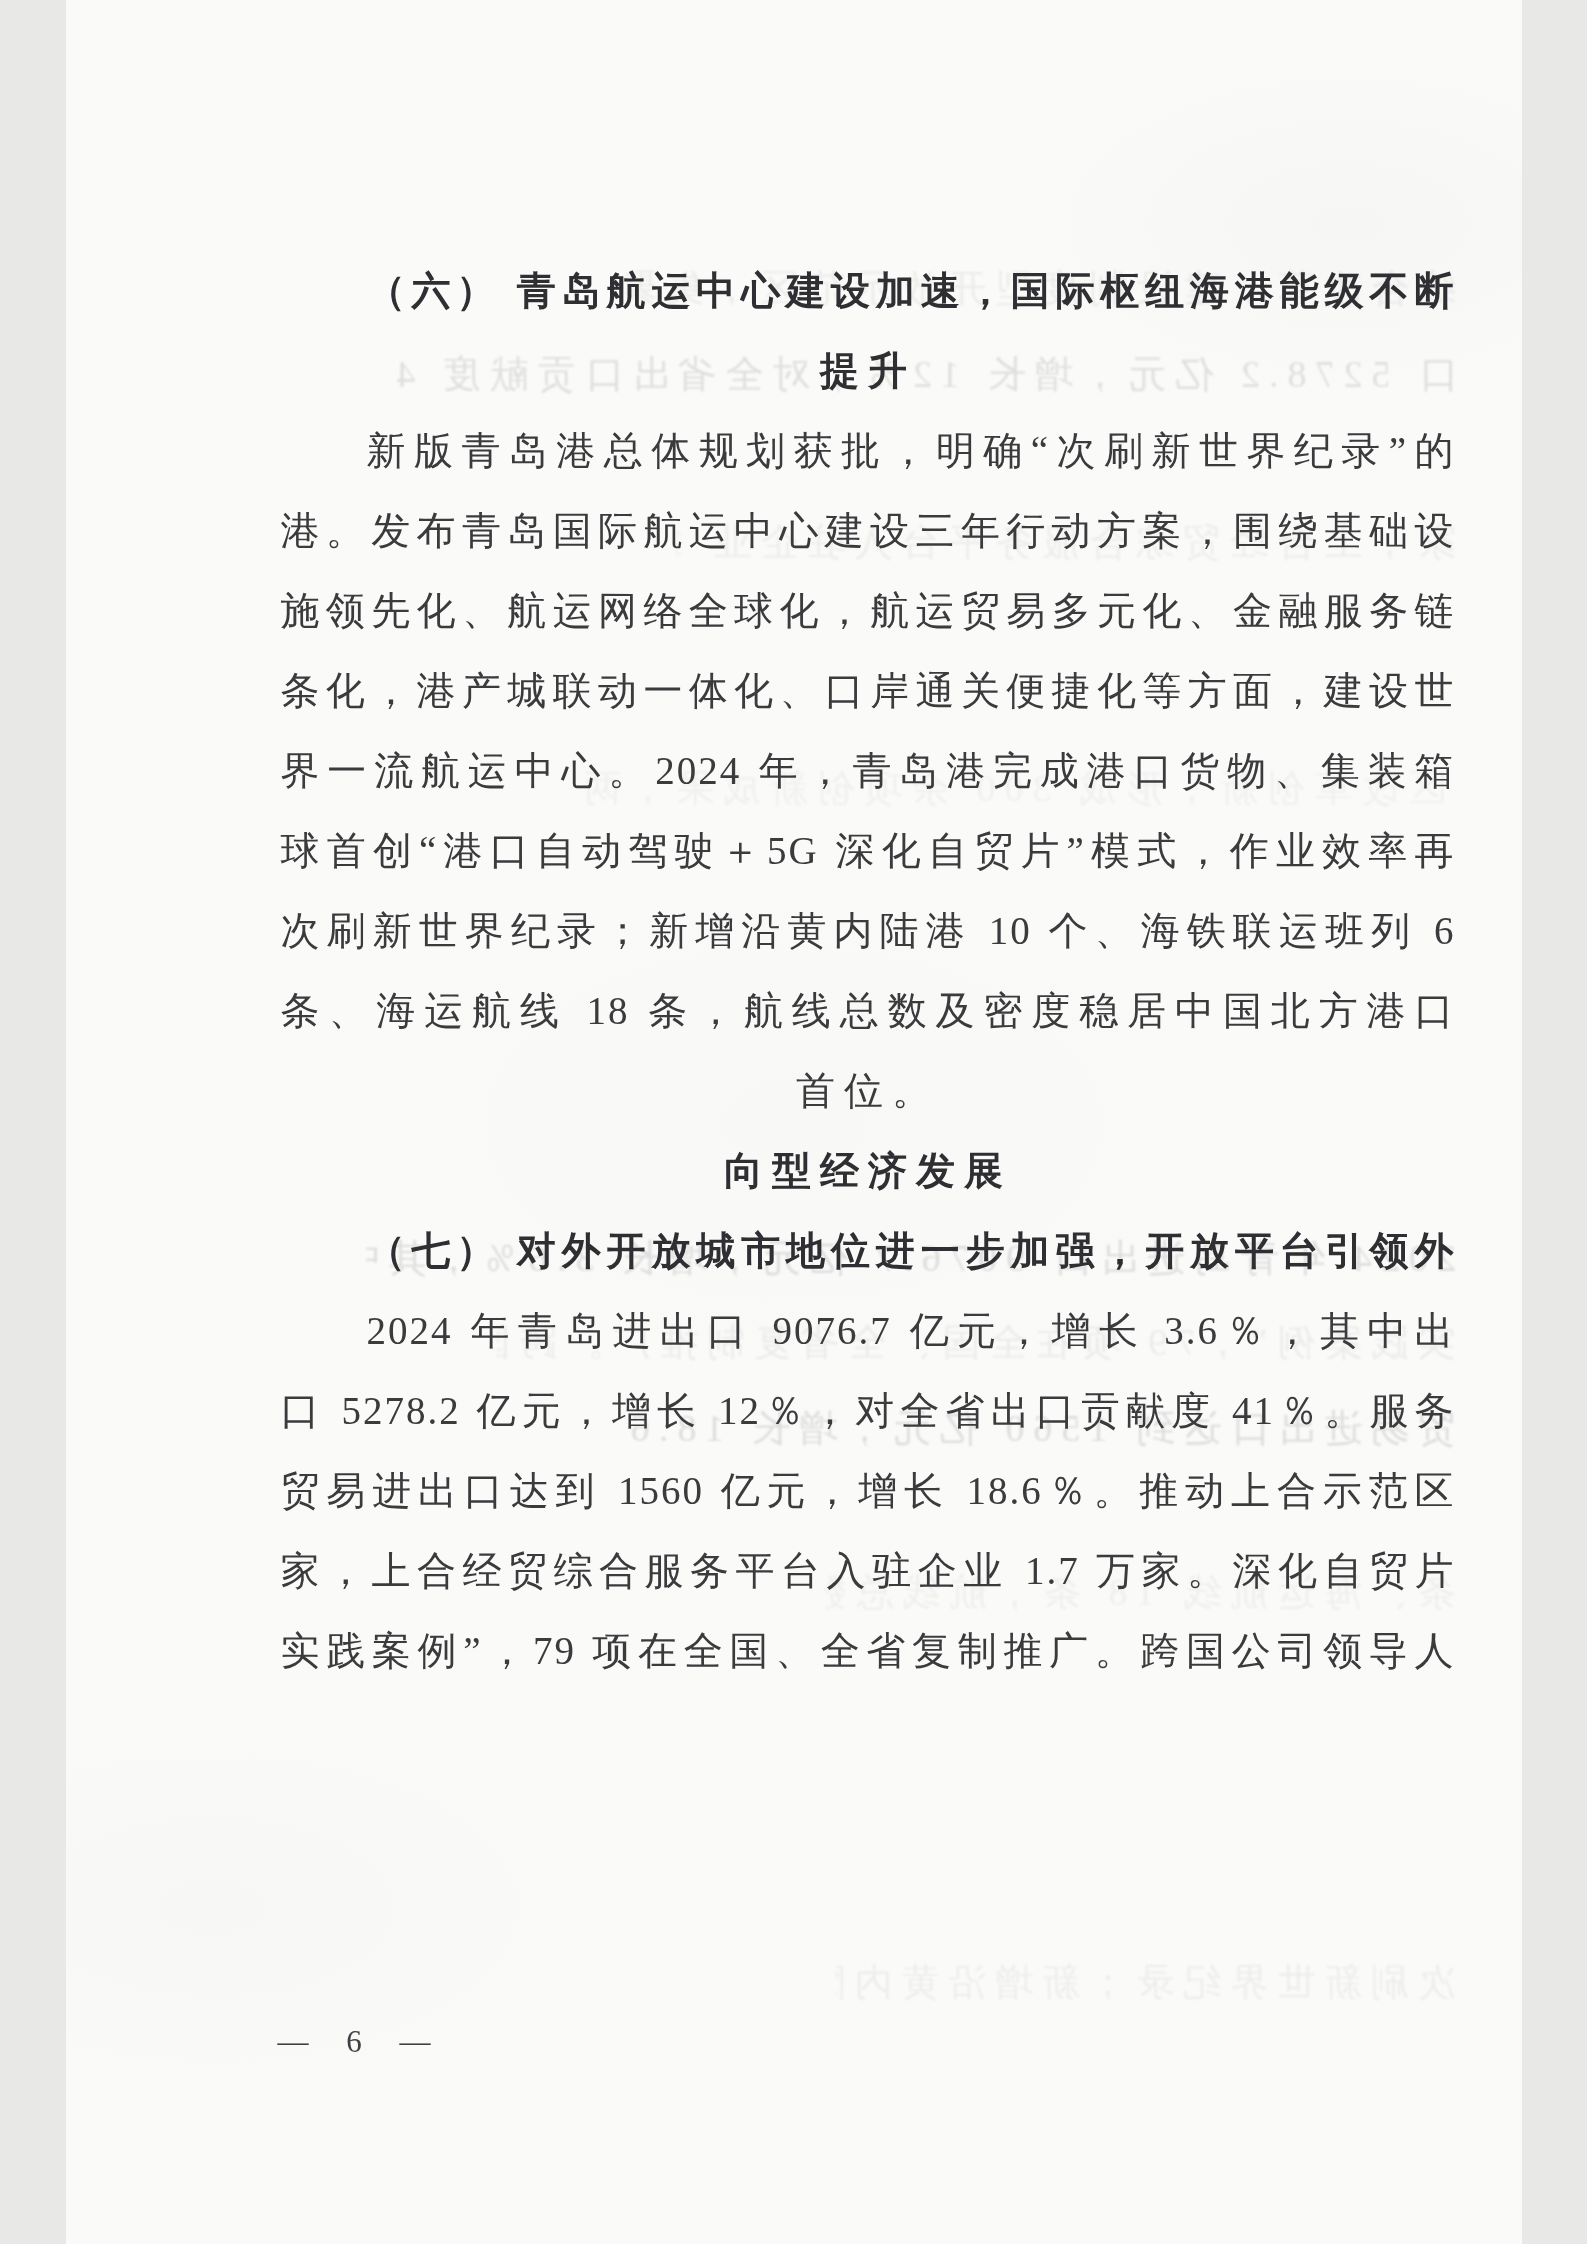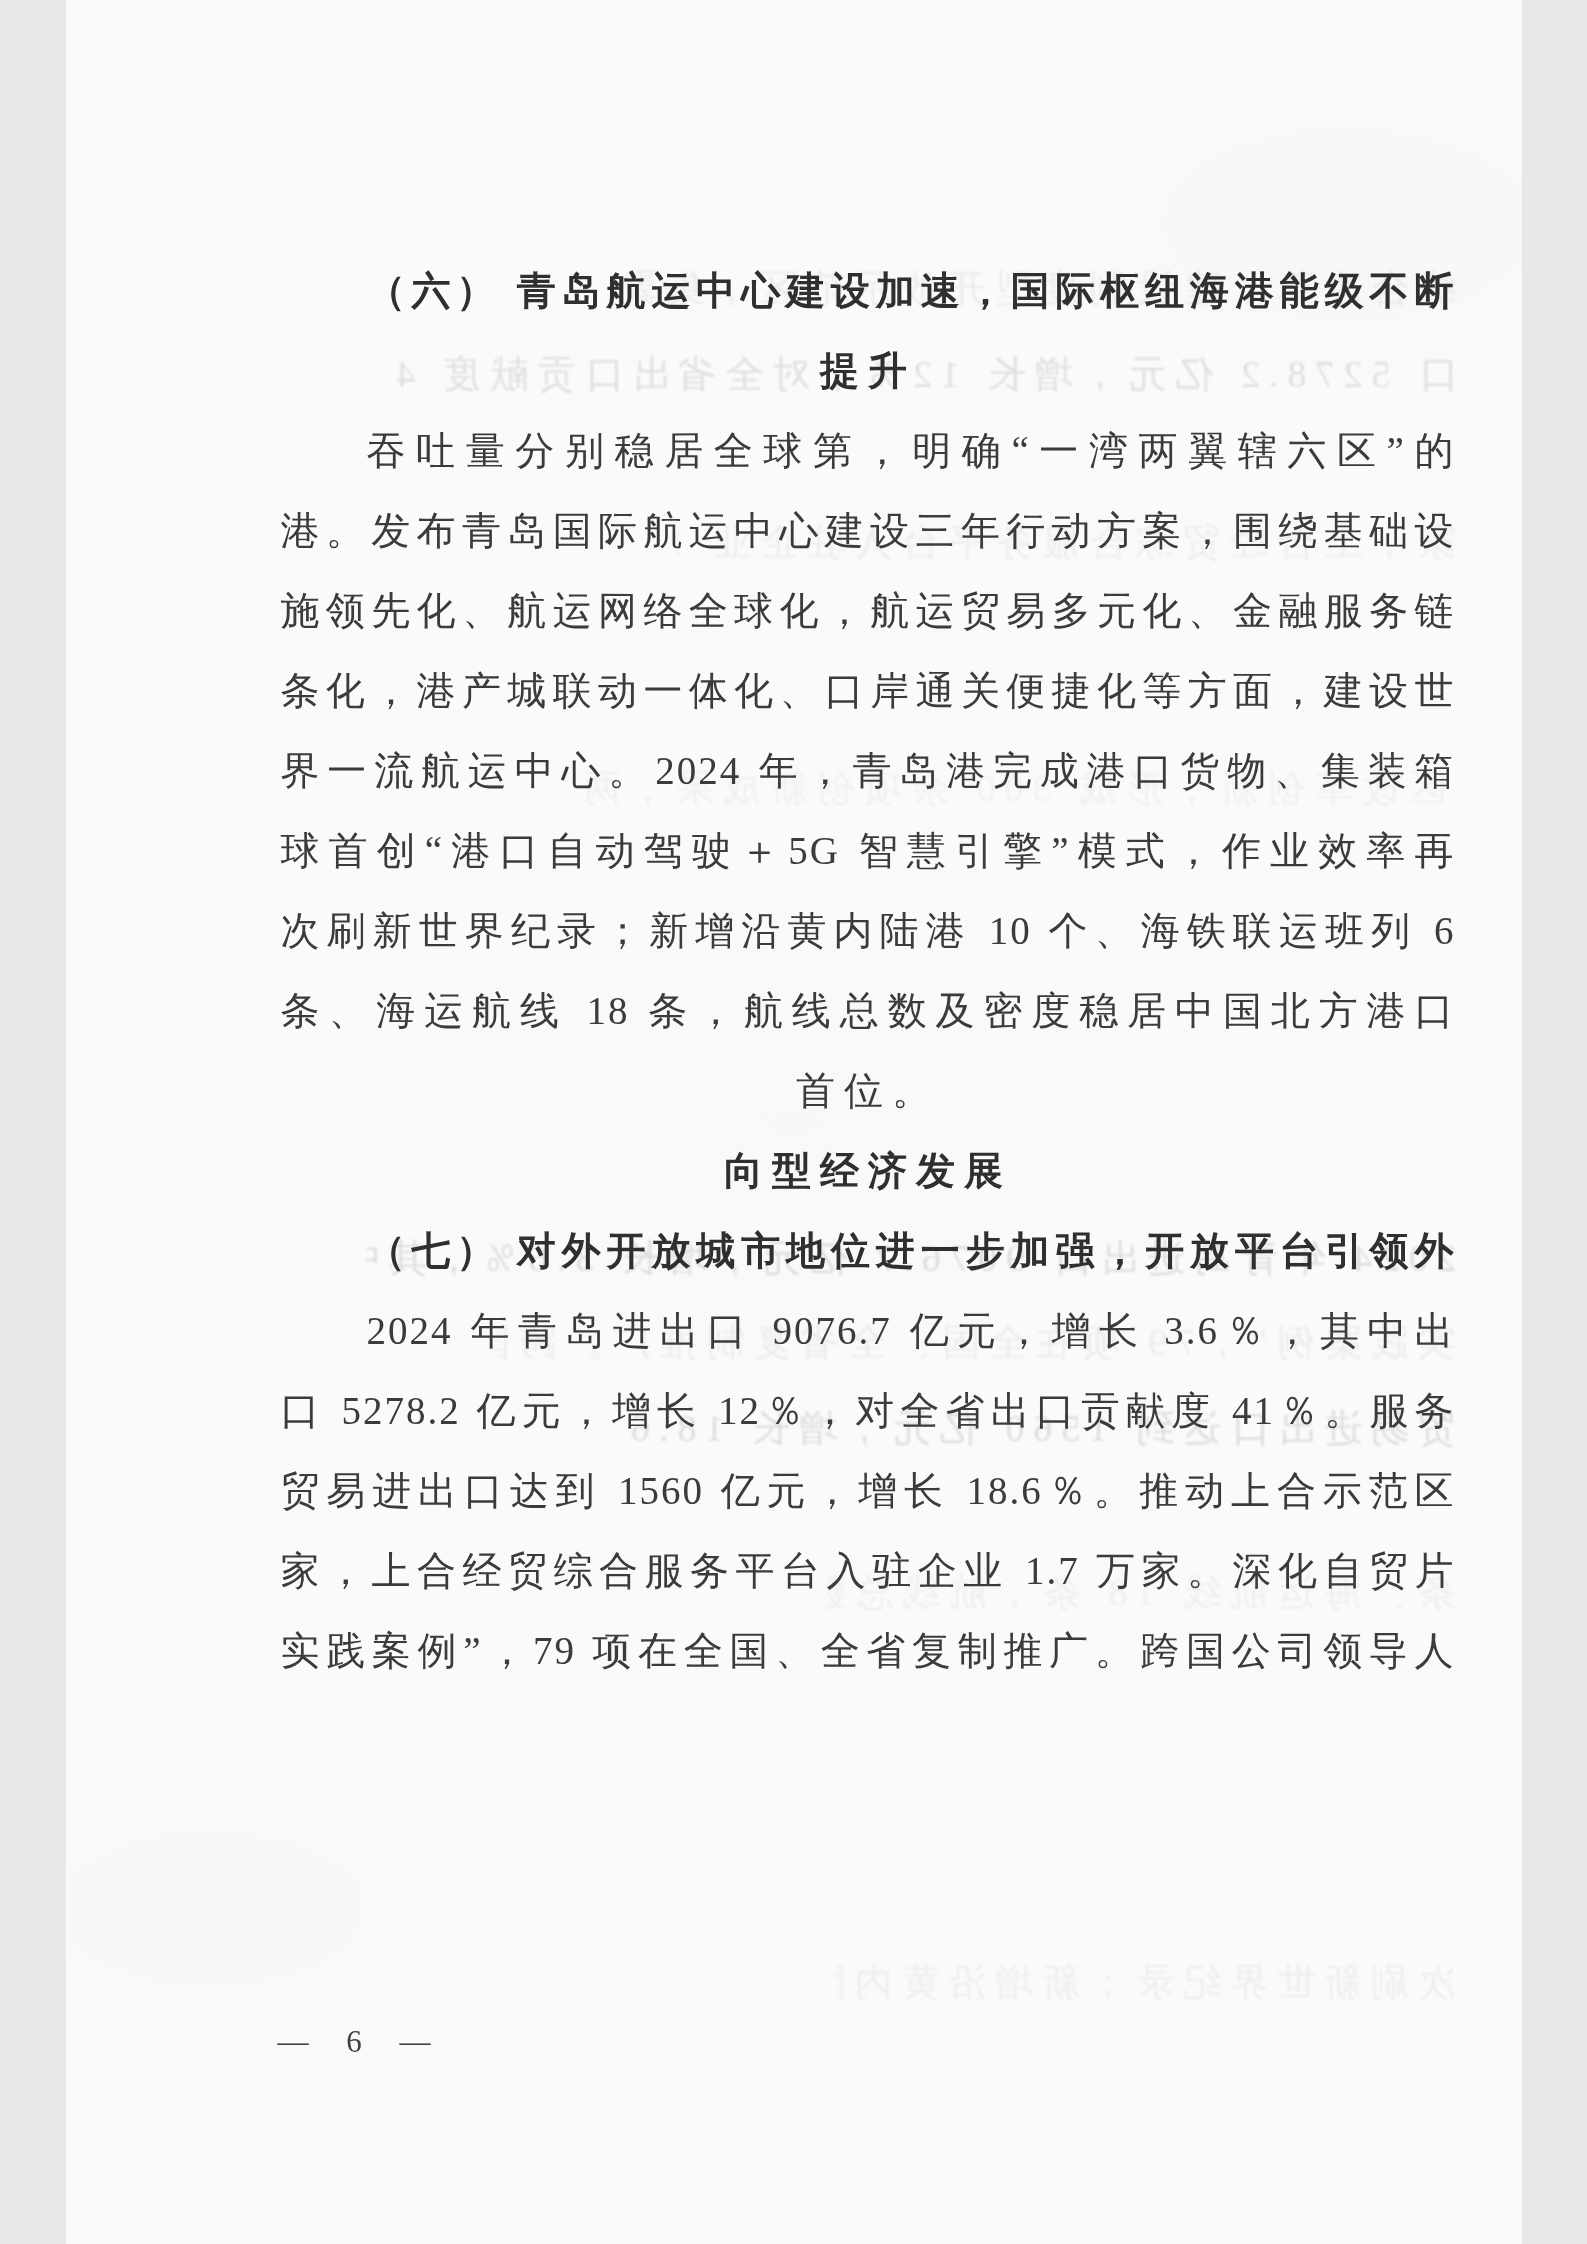--- a/index.html
+++ b/index.html
@@ -96,26 +96,26 @@
   <div class="bleed b6">实践案例”，79 项在全国、全省复制推广。跨国公司领导人</div>
   <div class="bleed b7">贸易进出口达到 1560 亿元，增长 18.6％。推动上合示范区</div>
   <div class="bleed b8">条、海运航线 18 条，航线总数及密度稳居中国北方港口</div>
   <div class="bleed b9">次刷新世界纪录；新增沿黄内陆港 10 个、海铁联运班列 6</div>
 
   <div class="textblock">
 
     <div class="line heading indent fill">（六） 青岛航运中心建设加速，国际枢纽海港能级不断</div>
     <div class="line heading loose">提升</div>
 
-    <div class="line indent fill">吞吐量分别稳居全球第，明确“一湾两翼辖六区”的</div>
+    <div class="line indent fill">新版青岛港总体规划获批，明确“次刷新世界纪录”的</div>
     <div class="line fill">港。发布青岛国际航运中心建设三年行动方案，围绕基础设</div>
     <div class="line fill">施领先化、航运网络全球化，航运贸易多元化、金融服务链</div>
     <div class="line fill">条化，港产城联动一体化、口岸通关便捷化等方面，建设世</div>
     <div class="line fill">界一流航运中心。2024 年，青岛港完成港口货物、集装箱</div>
-    <div class="line fill">球首创“港口自动驾驶＋5G 智慧引擎”模式，作业效率再</div>
+    <div class="line fill">球首创“港口自动驾驶＋5G 深化自贸片”模式，作业效率再</div>
     <div class="line fill">次刷新世界纪录；新增沿黄内陆港 10 个、海铁联运班列 6</div>
     <div class="line fill">条、海运航线 18 条，航线总数及密度稳居中国北方港口</div>
     <div class="line loose">首位。</div>
 
     <div class="line heading loose">向型经济发展</div>
     <div class="line heading indent fill">（七） 对外开放城市地位进一步加强，开放平台引领外</div>
 
     <div class="line indent fill">2024 年青岛进出口 9076.7 亿元，增长 3.6％，其中出</div>
     <div class="line fill">口 5278.2 亿元，增长 12％，对全省出口贡献度 41％。服务</div>
     <div class="line fill">贸易进出口达到 1560 亿元，增长 18.6％。推动上合示范区</div>

